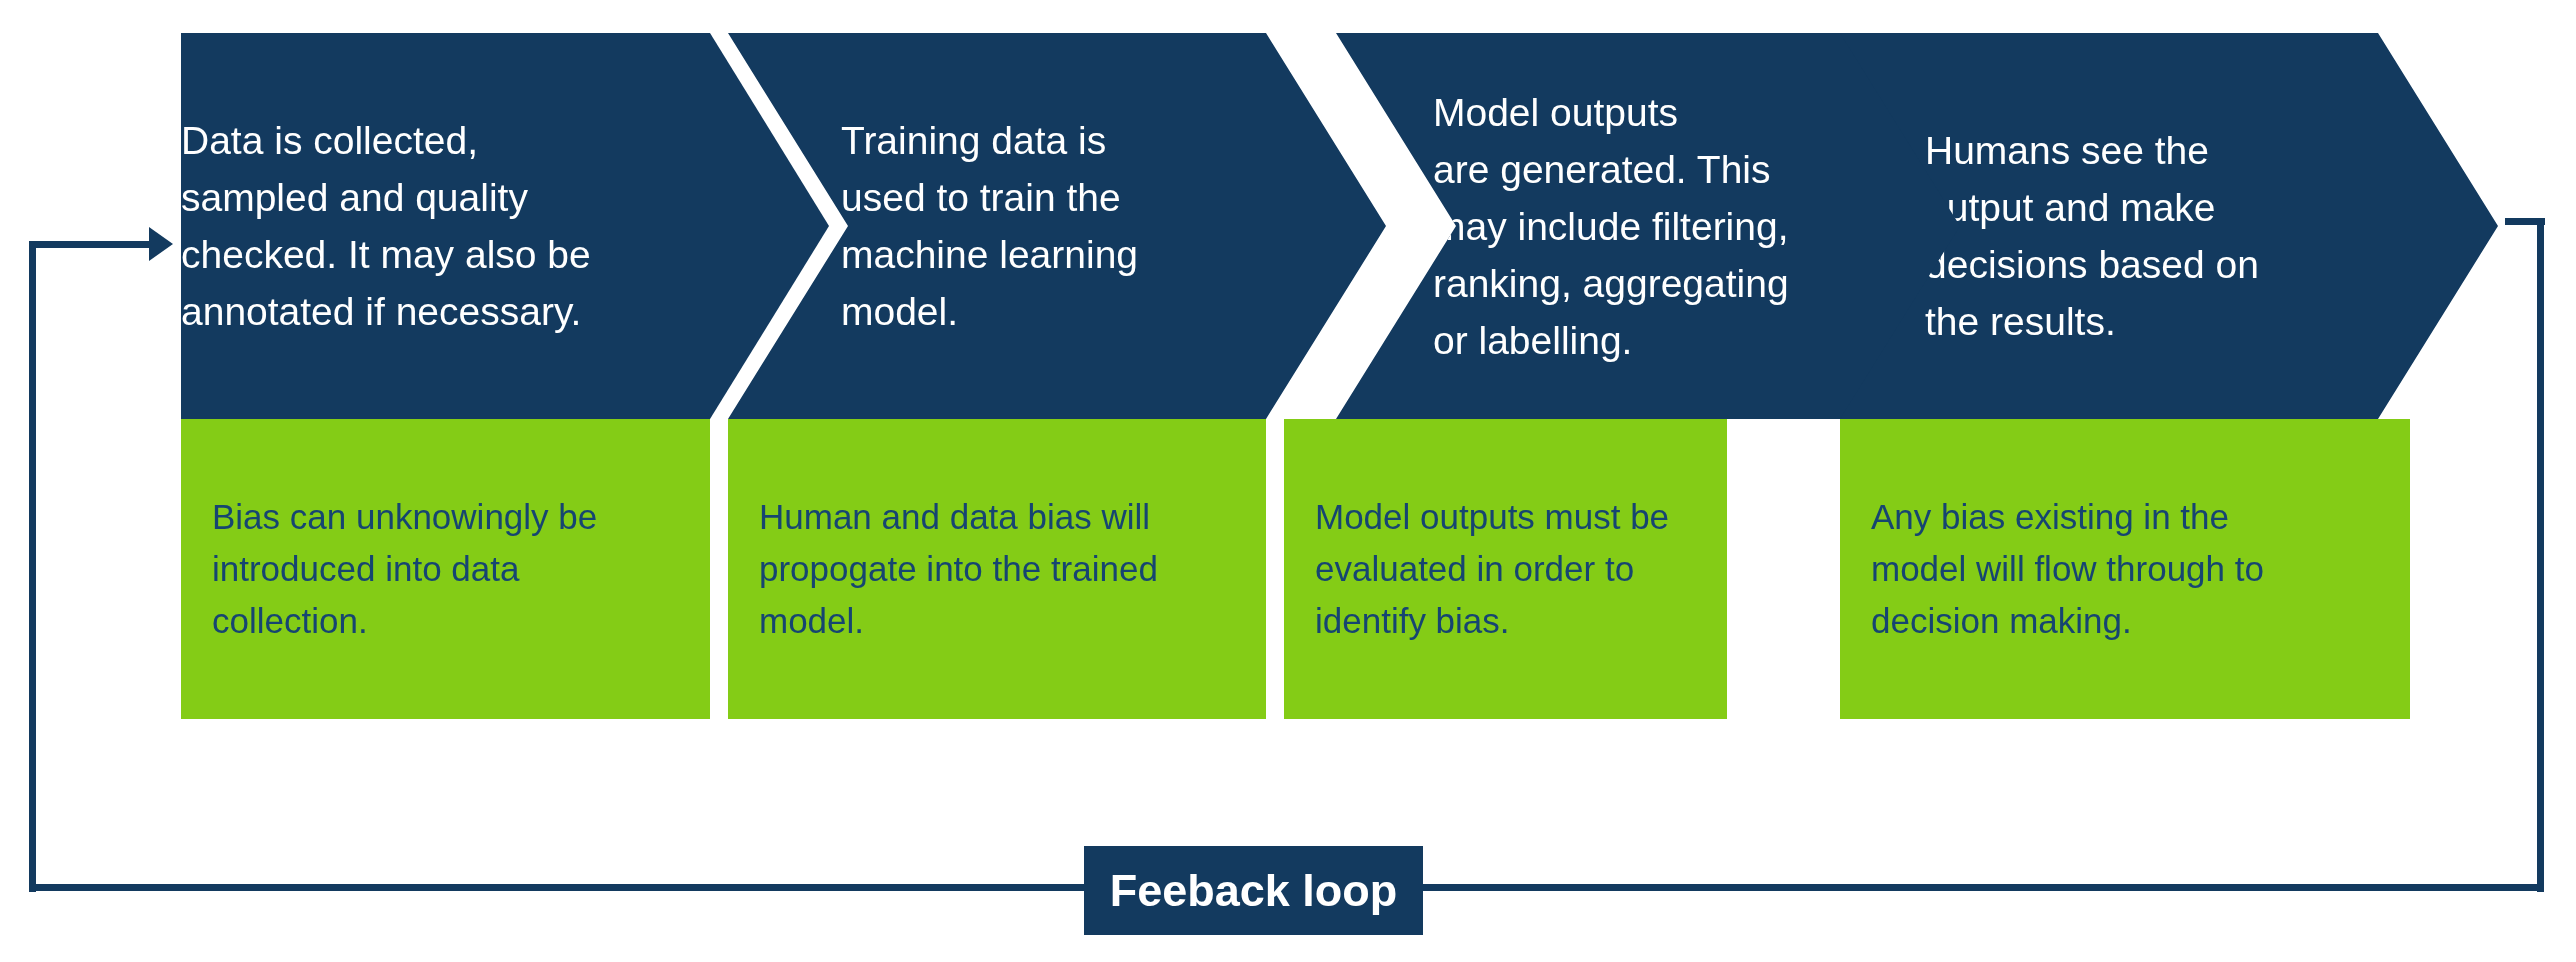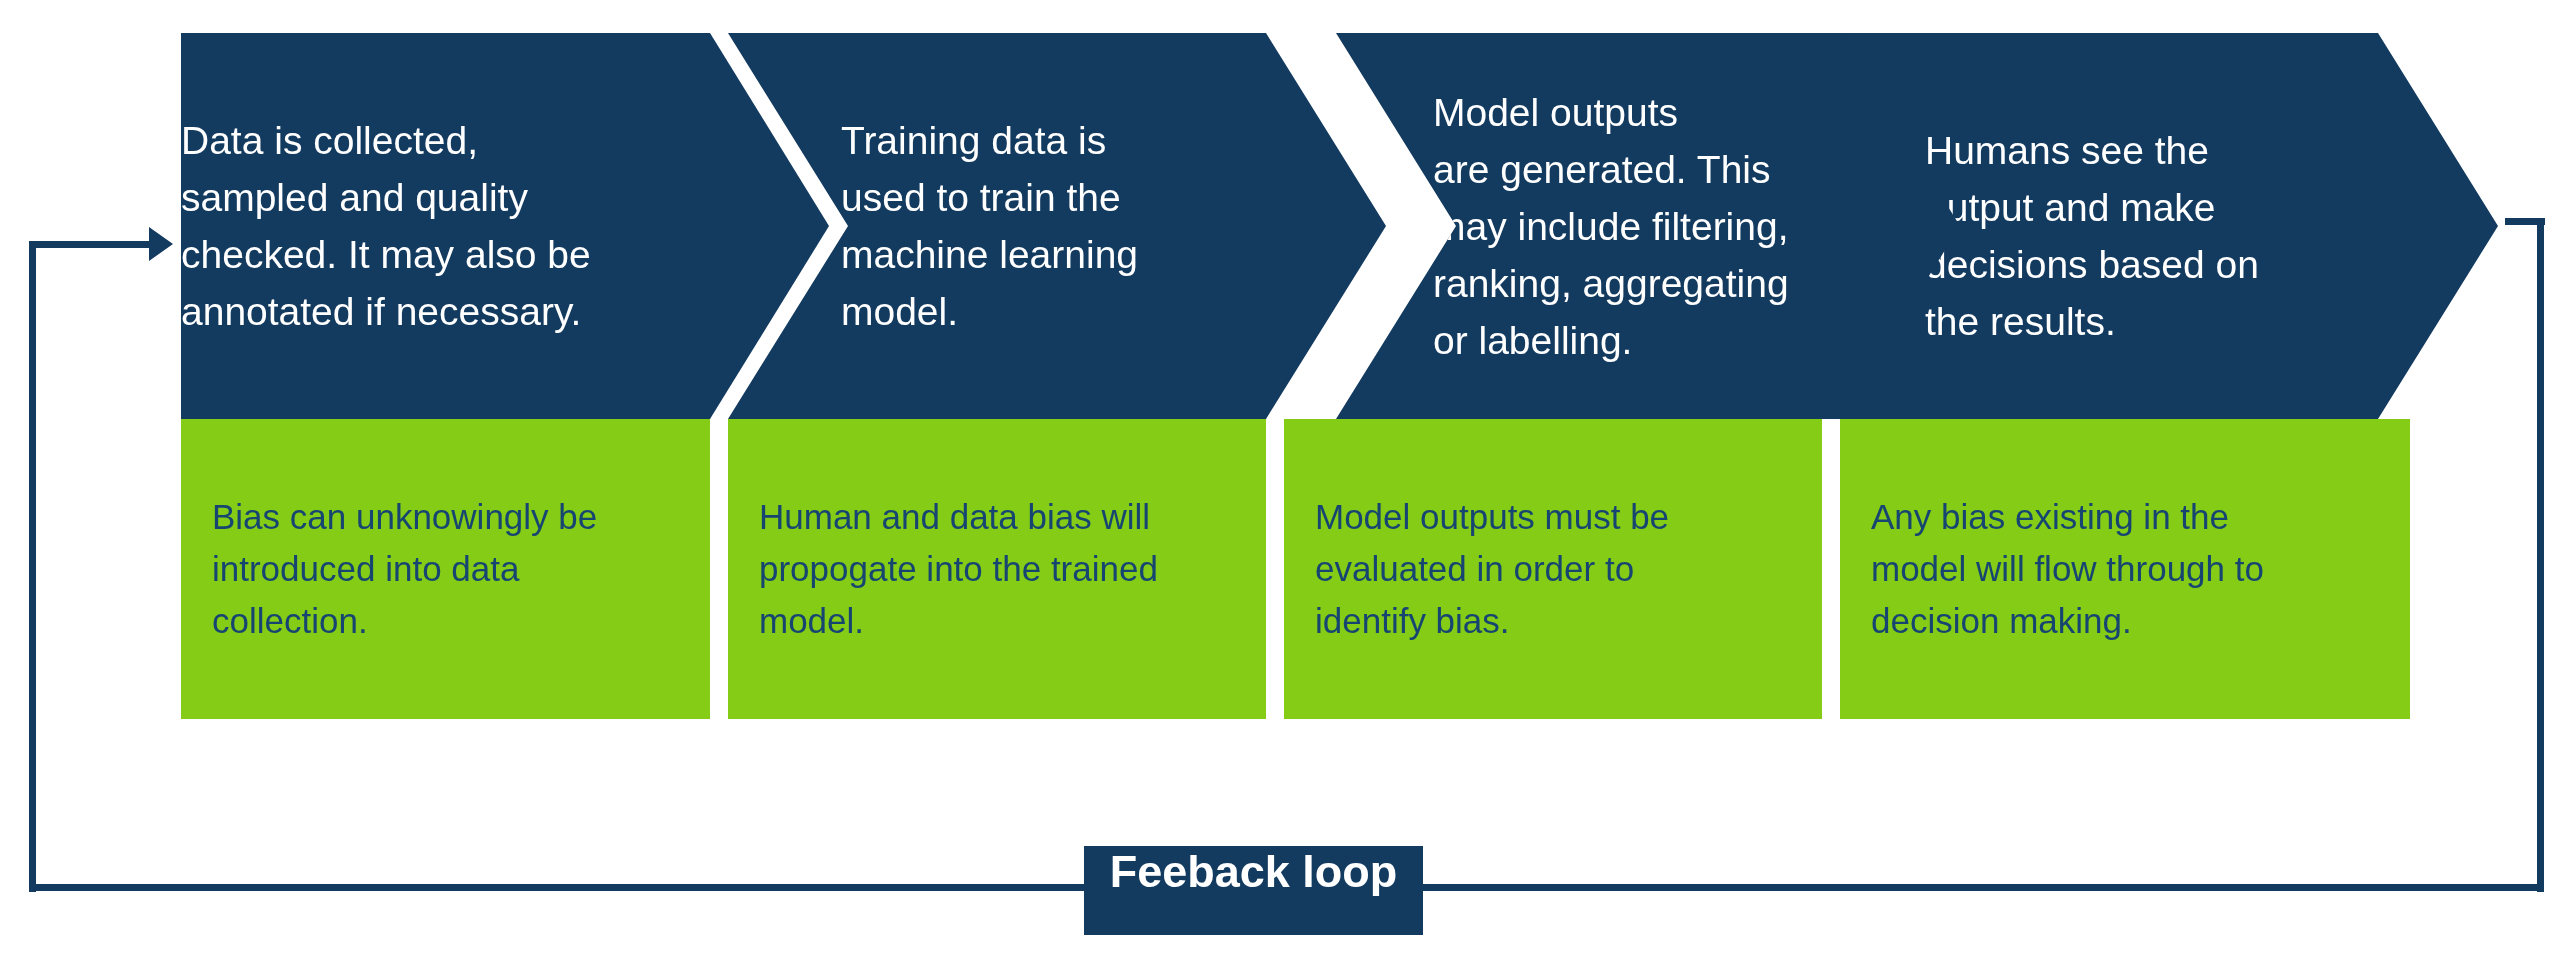--- a/index.html
+++ b/index.html
@@ -51,35 +51,35 @@
   .ch4 .step-text { padding-left: 85px; padding-right: 14.6px; margin-top: 20px; }
 
   
   .bias-box {
     position: absolute; top: 419px; height: 300px;
     background: #84cc16;
     display: flex; align-items: center;
   }
   .b1 { left: 181px;  width: 529px; }
   .b2 { left: 728px;  width: 538px; }
-  .b3 { left: 1284px; width: 538px; }
+  .b3 { left: 1284px; width: 443px; }
   .b4 { left: 1840px; width: 570px; }
   .bias-text {
     color: #164571;
     font-size: 35px; line-height: 52px;
     padding-left: 31px; padding-right: 20.4px;
     white-space: pre-line;
   }
 
   
   .feedback-box {
     position: absolute; left: 1084px; top: 846px;
     width: 339px; height: 89px;
     background: #133A5F; z-index: 5;
-    display: flex; justify-content: center;
+    display: flex; align-items: center; justify-content: center;
   }
   .feedback-label {
     color: #ffffff; font-size: 45px; font-weight: bold;
   }
 </style>
 </head>
 <body>
 
 <div class="canvas">
 

